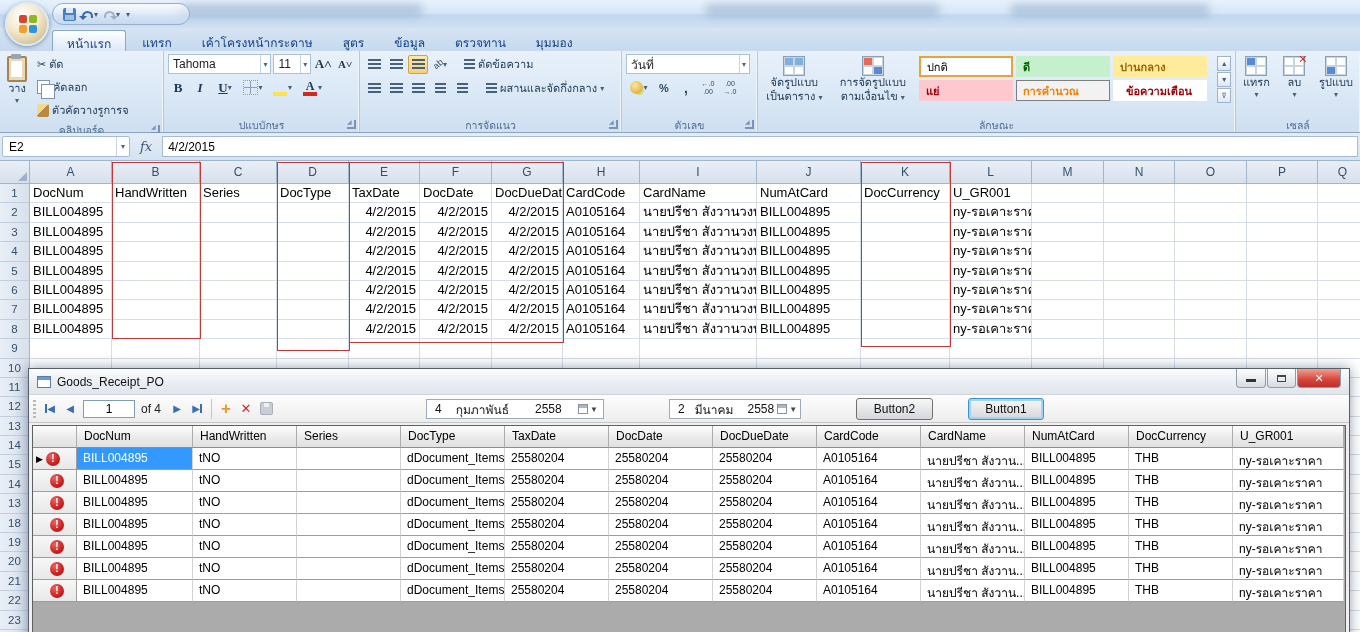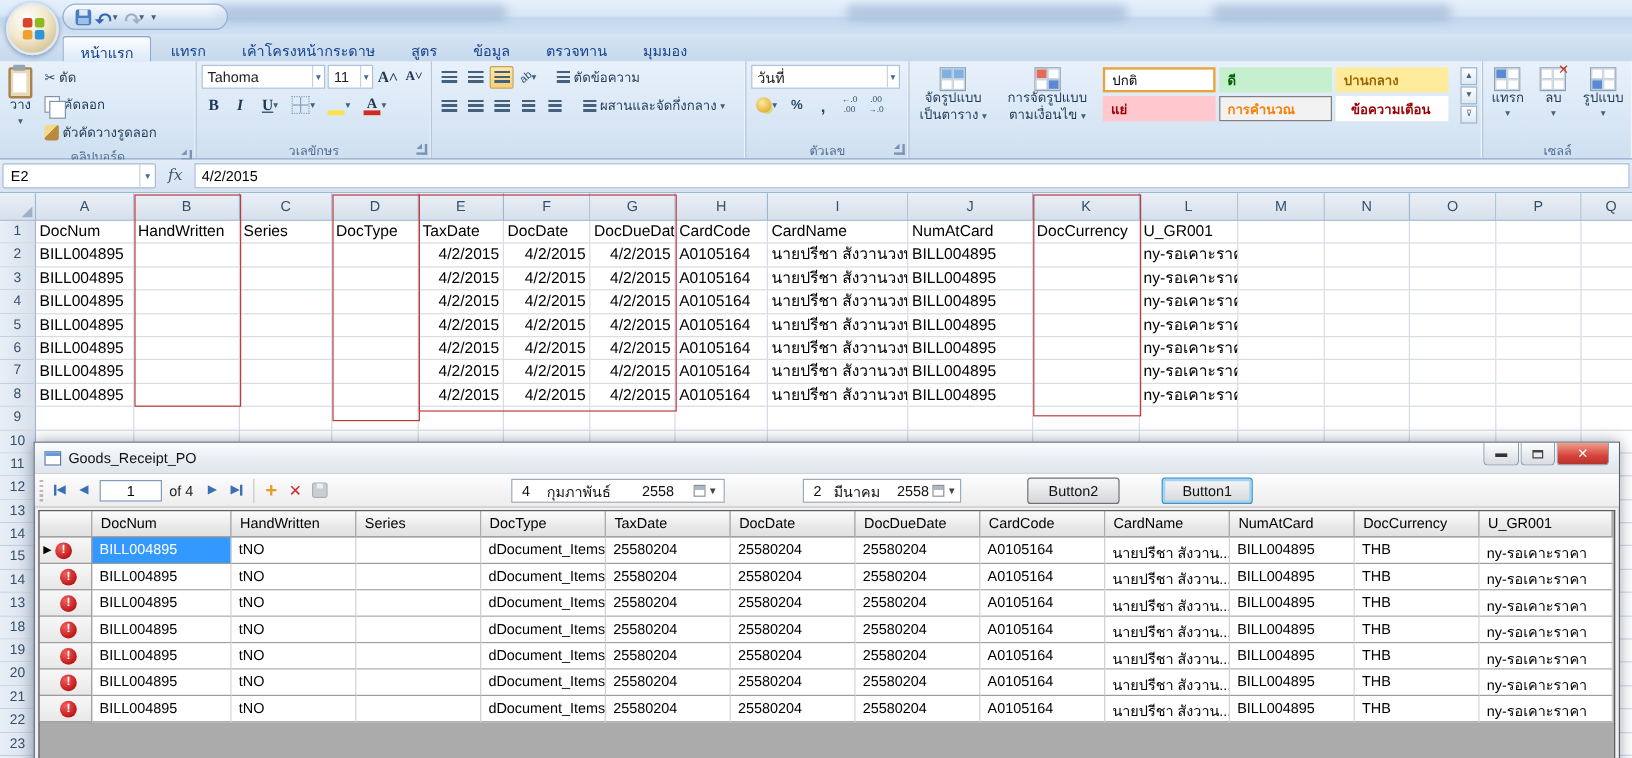--- a/index.html
+++ b/index.html
@@ -254,21 +254,21 @@
           <div class="rbtn">
             <span>✂</span>
             <span>ตัด</span>
           </div>
           <div class="rbtn">
             <span class="icon-copy"></span>
             <span>คัดลอก</span>
           </div>
           <div class="rbtn">
             <span class="icon-brush"></span>
-            <span>ตัวคัดวางรูดลอก</span>
+            <span>ตัวคัดวางรูการจ</span>
           </div>
         </div>
       </div>
       <div class="rg-label">
         <span>คลิปบอร์ด</span>
         <span class="dlg"></span>
       </div>
     </div>
 
     <div class="rgroup" style="width:196px;">
@@ -308,21 +308,21 @@
             <span class="colorbar fill"><span class="icon-bucket"></span></span>
               <span class="mini-arrow">▾</span>
           </div>
           <div class="ibtn" style="width:28px;">
             <span class="colorbar font">A</span>
               <span class="mini-arrow">▾</span>
           </div>
         </div>
       </div>
       <div class="rg-label">
-        <span>วเลขักษร</span>
+        <span>ปแบบักษร</span>
         <span class="dlg"></span>
       </div>
     </div>
 
     <div class="rgroup" style="width:262px;">
       <div class="rg-body" style="flex-direction:column;gap:4px;">
         <div class="hrow">
           <div class="ibtn">
               <span class="icon-lines"></span>
             </div>
@@ -356,20 +356,24 @@
             </div>
           <div class="ibtn">
               <span class="icon-lines sm"></span>
             </div>
           <div class="rbtn" style="margin-left:8px;">
             <span class="icon-lines sm"></span>
             <span>ผสานและจัดกึ่งกลาง</span>
               <span class="mini-arrow">▾</span>
           </div>
         </div>
+      </div>
+      <div class="rg-label">
+        <span>การจัดแนว</span>
+        <span class="dlg"></span>
       </div>
     </div>
 
     <div class="rgroup" style="width:136px;">
       <div class="rg-body" style="flex-direction:column;gap:4px;">
         <div class="combo" style="width:124px;">
           <span>วันที่</span>
             <span class="arr">▾</span>
         </div>
         <div class="hrow">
@@ -425,20 +429,23 @@
             <div class="chip" style="background: rgb(255, 235, 156); color: rgb(156, 101, 0); font-weight: bold;">ปานกลาง</div>
             <div class="chip" style="background: rgb(255, 199, 206); color: rgb(156, 0, 6); font-weight: bold;">แย่</div>
             <div class="chip" style="background: rgb(242, 242, 242); color: rgb(250, 125, 0); font-weight: bold; border: 1px solid rgb(127, 127, 127);">การคำนวณ</div>
             <div class="chip" style="background: rgb(255, 255, 255); color: rgb(156, 0, 6); font-weight: bold; padding-left: 12px;">ข้อความเตือน</div>
           </div>
         <div class="scrollcol">
           <div>▲</div>
           <div>▼</div>
           <div>⊽</div>
         </div>
+      </div>
+      <div class="rg-label">
+        <span>ลักษณะ</span>
       </div>
     </div>
 
     <div class="rgroup" style="width:124px;border-right:none;">
       <div class="rg-body" style="justify-content:space-between;">
         <div class="bigbtn">
           <span class="sgrid">
               <i style="background:#5a8ad4;"></i>
               <i></i>
               <i></i>

